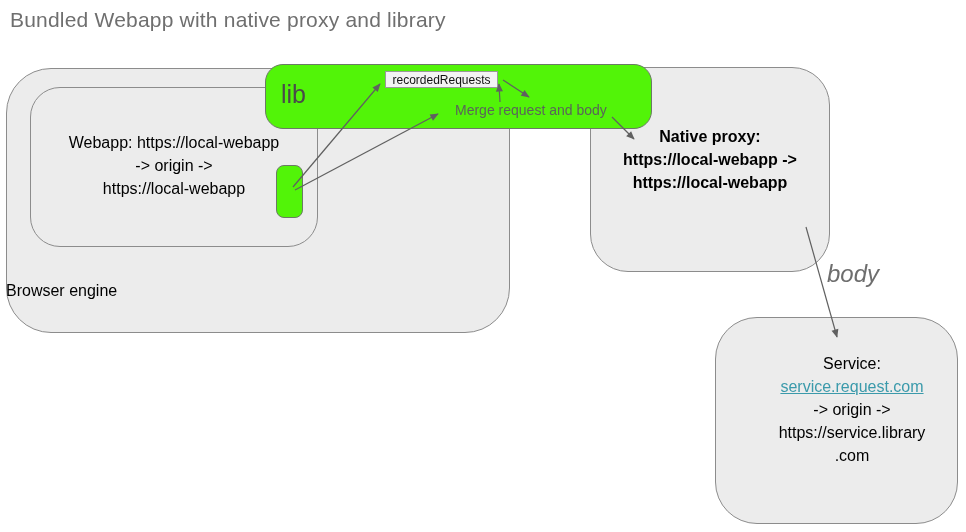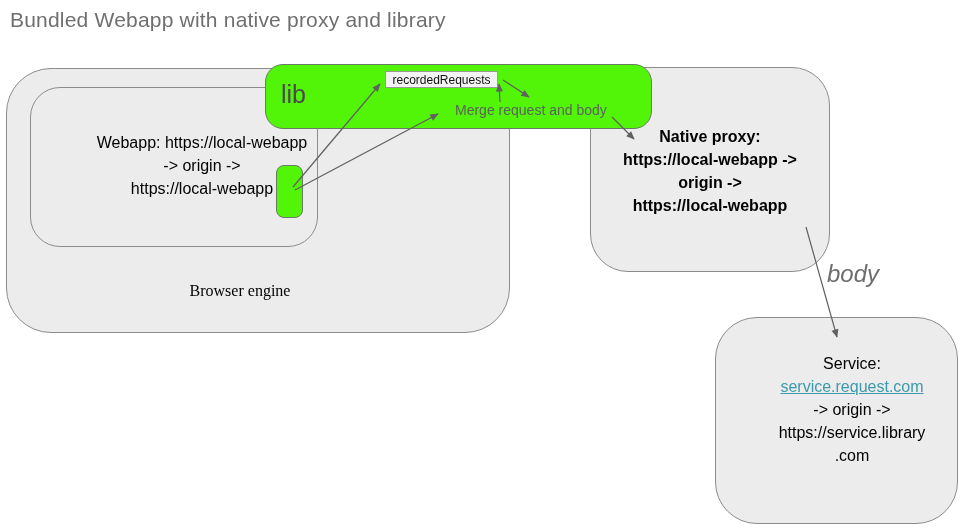--- a/index.html
+++ b/index.html
@@ -38,31 +38,29 @@
   .lib-box      { left: 265px; top: 64px;  width: 387px; height: 65px;  border-radius: 18px; z-index: 2; }
   .lib-port     { left: 276px; top: 165px; width: 27px;  height: 53px;  border-radius: 8px;  z-index: 3; }
   .node-text {
     position: absolute;
     text-align: center;
     font-size: 16px;
     line-height: 23px;
     color: #000000;
     z-index: 4;
   }
-  .webapp-text  { left: 30px;  top: 131px; width: 288px; padding-left: 28px; }
+  .webapp-text  { left: 30px;  top: 131px; width: 288px; }
   .native-text  { left: 590px; top: 125px; width: 240px; font-weight: bold; }
   .service-text { left: 715px; top: 352px; width: 274px; }
   .browser-label {
     position: absolute;
     left: 6px; top: 282px; width: 468px;
-    text-align: center;
     font-size: 16px;
     color: #000000;
     z-index: 4;
-    font-family: Liberation Serif, serif;
   }
   .lib-label {
     position: absolute;
     left: 281px; top: 80px;
     font-size: 25px;
     color: #4a4a4a;
     z-index: 4;
   }
   .rr-box {
     position: absolute;
@@ -123,21 +121,20 @@
   <div class="node-text webapp-text">
     <div>Webapp: https://local-webapp</div>
     <div>-&gt; origin -&gt;</div>
     <div>https://local-webapp</div>
   </div>
 
   <div class="gbox native-box"></div>
   <div class="node-text native-text">
     <div>Native proxy:</div>
     <div>https://local-webapp -&gt;</div>
-    <div>origin -&gt;</div>
     <div>https://local-webapp</div>
   </div>
 
   <div class="gbox service-box"></div>
   <div class="node-text service-text">
     <div>Service:</div>
     <div><span class="service-link">service.request.com</span></div>
     <div>-&gt; origin -&gt;</div>
     <div>https://service.library</div>
     <div>.com</div>

